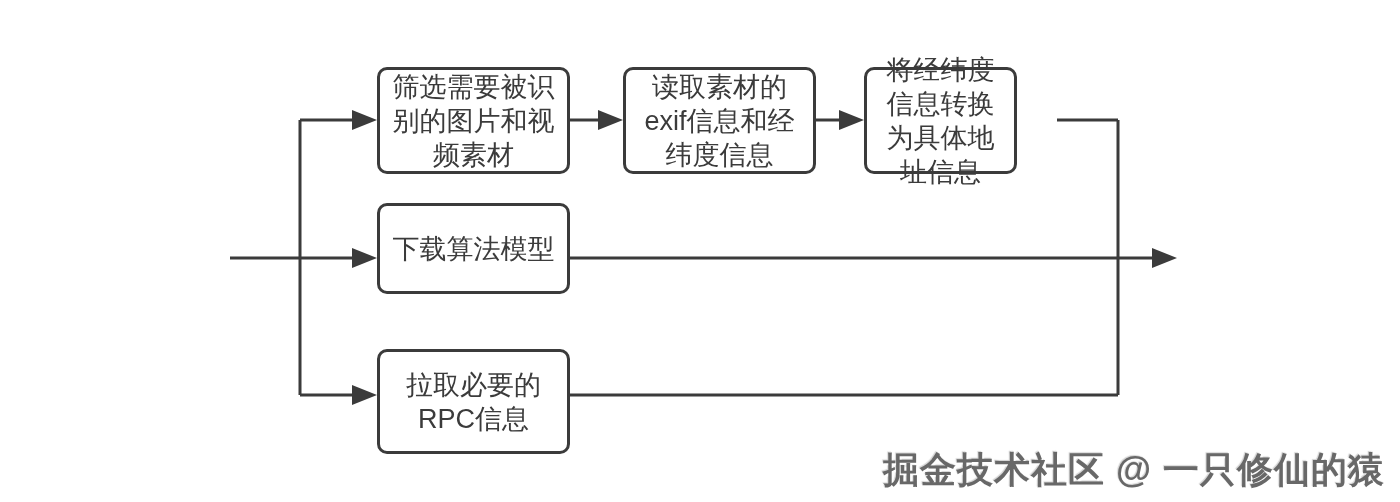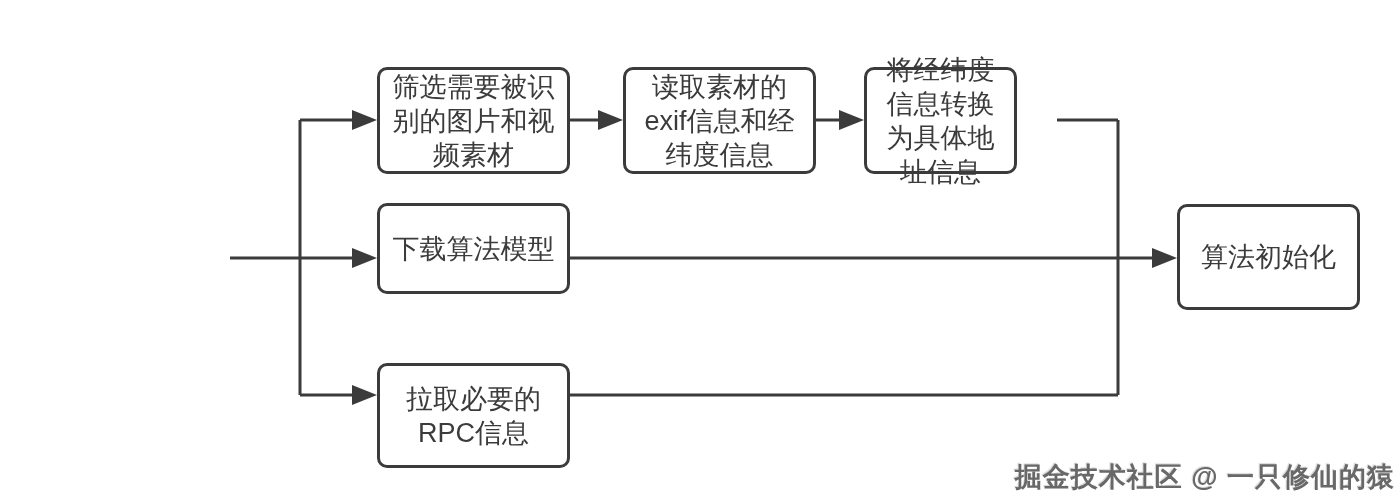--- a/index.html
+++ b/index.html
@@ -38,26 +38,26 @@
     color:var(--text-color);
     font-size:27px;
     line-height:34px;
     padding:0 8px;
   }
   .node-start        {left:38px;  top:205px; width:192px; height:105px;}
   .node-filter-media {left:377px; top:67px;  width:193px; height:107px;}
   .node-read-exif    {left:623px; top:67px;  width:193px; height:107px;}
   .node-convert-addr {left:864px; top:67px;  width:153px; height:107px;}
   .node-download     {left:377px; top:203px; width:193px; height:91px;}
-  .node-pull-rpc     {left:377px; top:363px; width:193px; height:105px;}
+  .node-pull-rpc     {left:377px; top:349px; width:193px; height:105px;}
   .node-algo-init    {left:1177px;top:204px; width:183px; height:106px; padding:0 14px;}
   .watermark{
     position:absolute;
-    right:5px; bottom:7px;
-    font-size:27px;
+    right:15px; bottom:7px;
+    font-size:36px;
     font-weight:bold;
     letter-spacing:1px;
     color:#686868;
     text-shadow:2px 2px 1px rgba(255,255,255,0.95), -1px -1px 1px rgba(0,0,0,0.18);
     white-space:nowrap;
   }
 </style>
 </head>
 <body>
 
@@ -107,19 +107,16 @@
   </div>
 
   <div class="node node-download">
     <span>下载算法模型</span>
   </div>
 
   <div class="node node-pull-rpc">
     <span>拉取必要的RPC信息</span>
   </div>
 
-  <div class="node node-algo-init">
-    <span>算法初始化</span>
-  </div>
 
   <div class="watermark">掘金技术社区 @ 一只修仙的猿</div>
 
 </div>
 
 </body></html>

